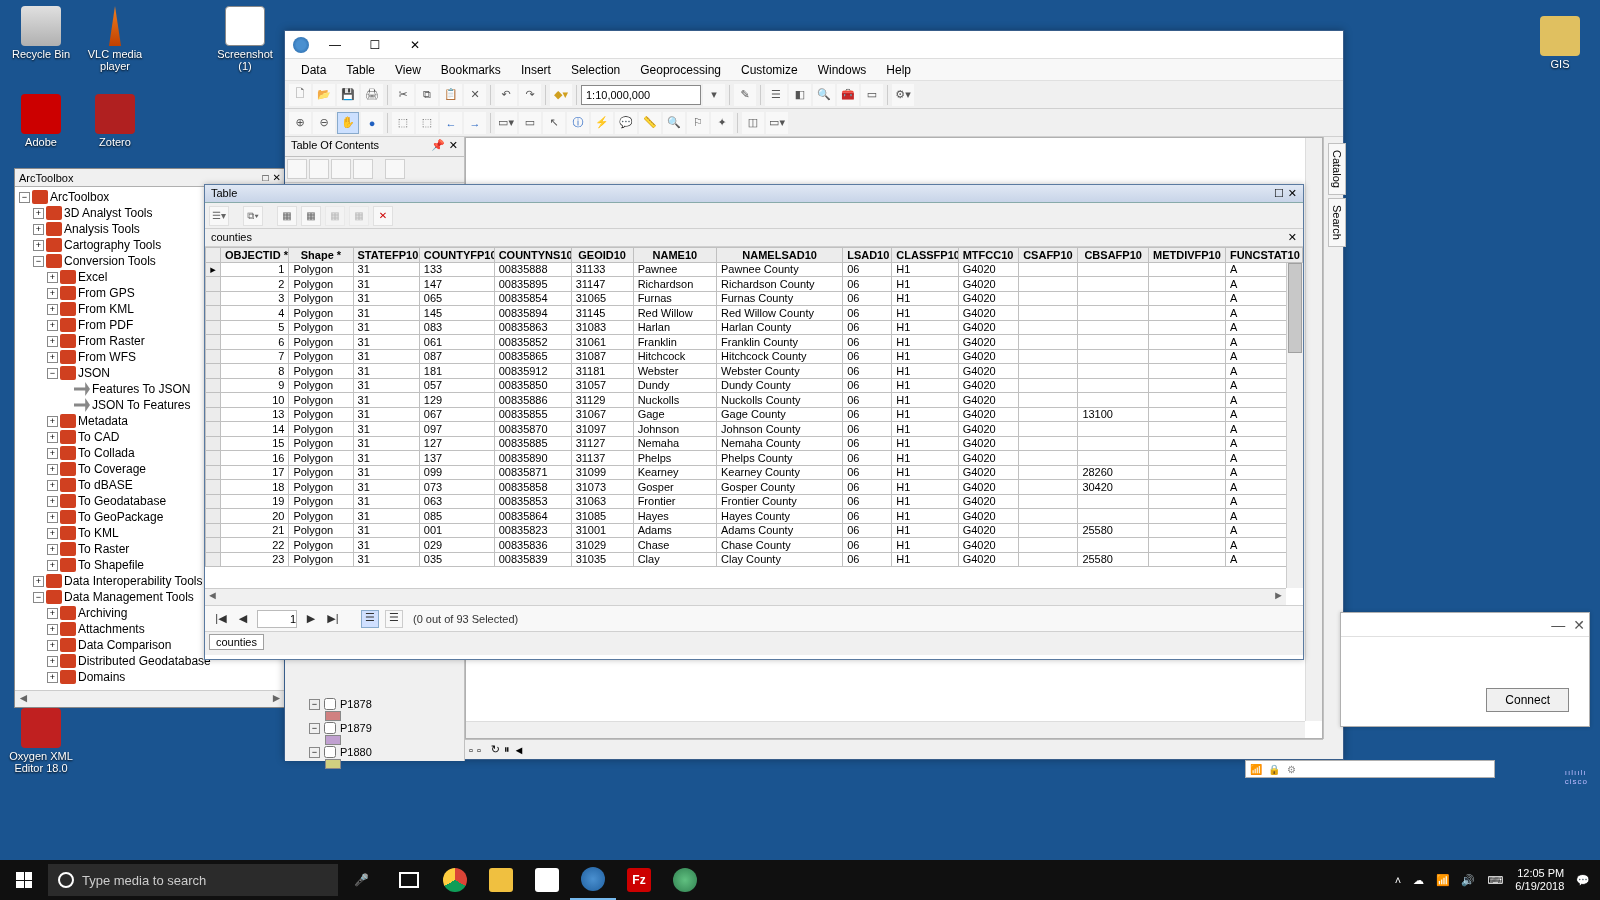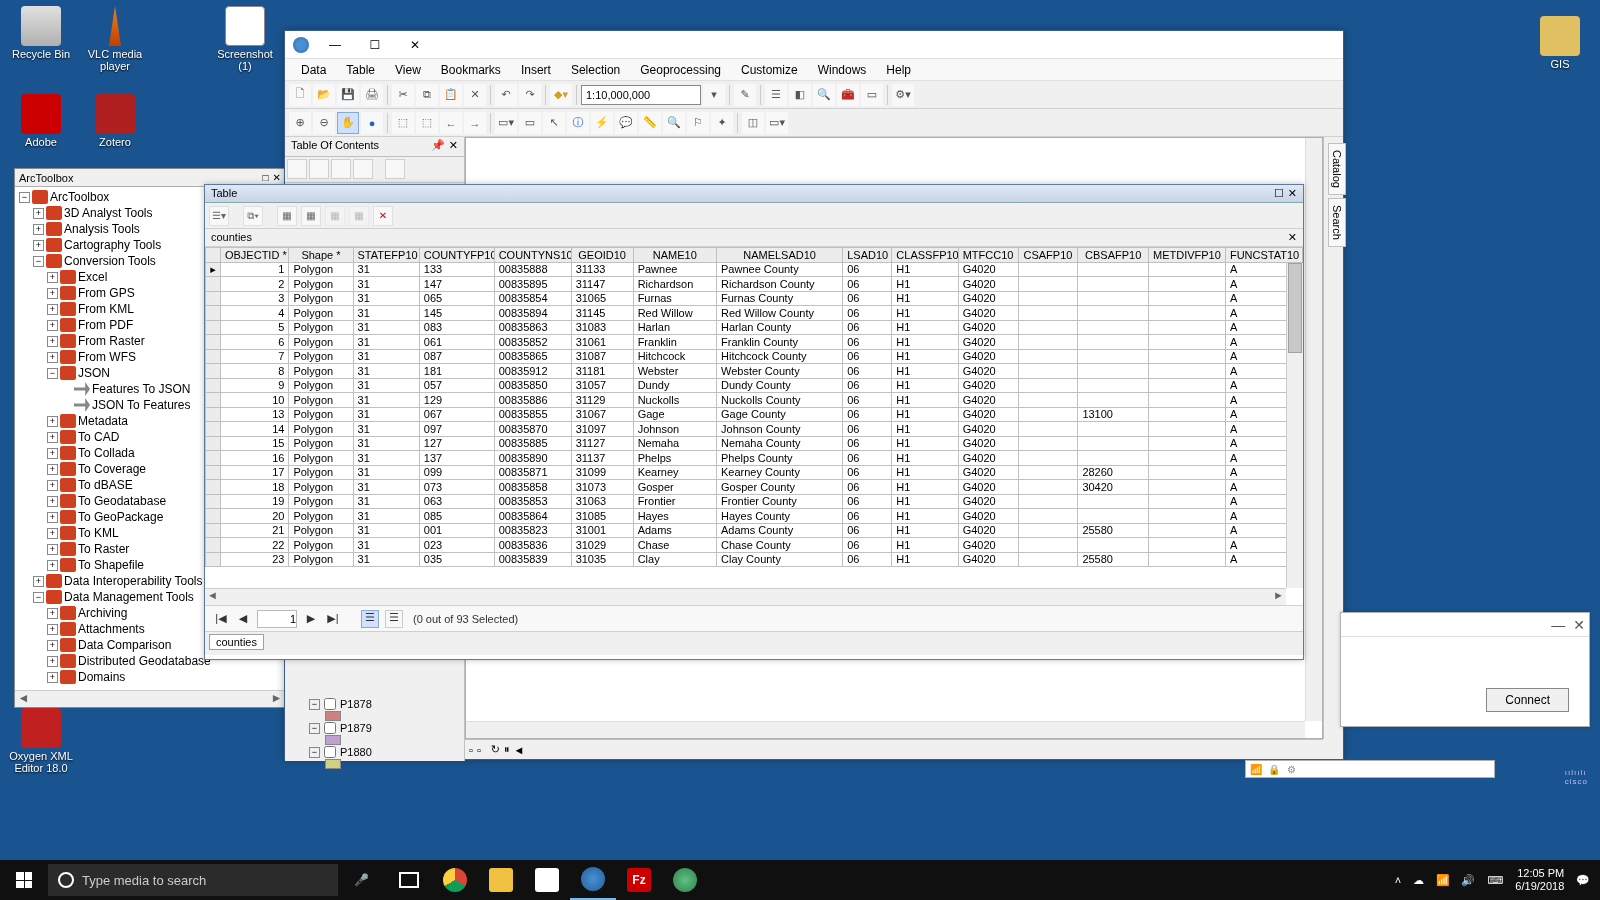--- a/index.html
+++ b/index.html
@@ -56,21 +56,21 @@
 .tablewin { position: absolute; left: 204px; top: 184px; width: 1100px; height: 476px; background: #fff; border: 1px solid #5a7aa0; box-shadow: 0 0 6px rgba(0,0,0,.25); }
 .tablewin .thdr { height: 18px; background: linear-gradient(#e0e8f4, #c8d4e8); font-size: 11px; padding: 2px 6px; display: flex; border-bottom: 1px solid #8aa; }
 .tablewin .thdr .t { flex: 1; }
 .tablewin .ttool { height: 26px; background: #f0f0f0; border-bottom: 1px solid #d0d0d0; display: flex; align-items: center; gap: 4px; padding: 0 4px; }
 .tablewin .ttool .tbtn { width: 20px; height: 20px; background: #f8f8f8; border: 1px solid #e0e0e0; font-size: 10px; color: #666; line-height: 18px; text-align: center; }
 .tablewin .tname { height: 18px; background: #f0f0f0; font-size: 11px; padding: 2px 6px; display: flex; border-bottom: 1px solid #d0d0d0; }
 .tablewin .tname .t { flex: 1; }
 .tablewin .grid { height: 358px; overflow: hidden; position: relative; font-size: 11px; }
 .tablewin table { border-collapse: collapse; width: 100%; table-layout: fixed; }
 .tablewin th, .tablewin td { border: 1px solid #c0c0c0; padding: 0 4px; height: 14.5px; white-space: nowrap; overflow: hidden; text-align: left; }
-.tablewin th { background: #ececec; font-weight: normal; text-align: center; }
+.tablewin th { background: #ececec; font-weight: bold; text-align: center; }
 .tablewin td.rowhdr { background: #ececec; width: 14px; text-align: center; }
 .tablewin .grid .scroll-v { position: absolute; right: 0; top: 16px; bottom: 17px; width: 17px; background: #f0f0f0; border-left: 1px solid #ccc; }
 .tablewin .grid .scroll-v .thumb { position: absolute; left: 1px; right: 1px; top: 0; height: 90px; background: #c8c8c8; border: 1px solid #a0a0a0; }
 .tablewin .grid .scroll-h { position: absolute; left: 0; right: 17px; bottom: 0; height: 17px; background: #f0f0f0; border-top: 1px solid #ccc; }
 .tablewin .nav { height: 26px; border-top: 1px solid #d0d0d0; display: flex; align-items: center; gap: 6px; padding: 0 8px; font-size: 11px; background: #f8f8f8; }
 .tablewin .nav .nbtn { width: 16px; text-align: center; color: #333; cursor: pointer; }
 .tablewin .nav input { width: 40px; text-align: right; border: 1px solid #bbb; height: 18px; font-size: 11px; }
 .tablewin .nav .sel { padding: 0 4px; color: #333; }
 .tablewin .tabs { height: 24px; background: #f0f0f0; border-top: 1px solid #d0d0d0; padding: 2px 4px; }
 .tablewin .tabs .tab { display: inline-block; border: 1px solid #a0a0a0; padding: 1px 6px; font-size: 11px; background: #fff; }
@@ -828,21 +828,21 @@
             <td style=""></td>
             <td style="">25580</td>
             <td style=""></td>
             <td style="">A</td>
           </tr>
           <tr>
             <td class="rowhdr"></td>
             <td style="text-align:right">22</td>
             <td style="">Polygon</td>
             <td style="">31</td>
-            <td style="">023</td>
+            <td style="">029</td>
             <td style="">00835836</td>
             <td style="">31029</td>
             <td style="">Chase</td>
             <td style="">Chase County</td>
             <td style="">06</td>
             <td style="">H1</td>
             <td style="">G4020</td>
             <td style=""></td>
             <td style=""></td>
             <td style=""></td>

